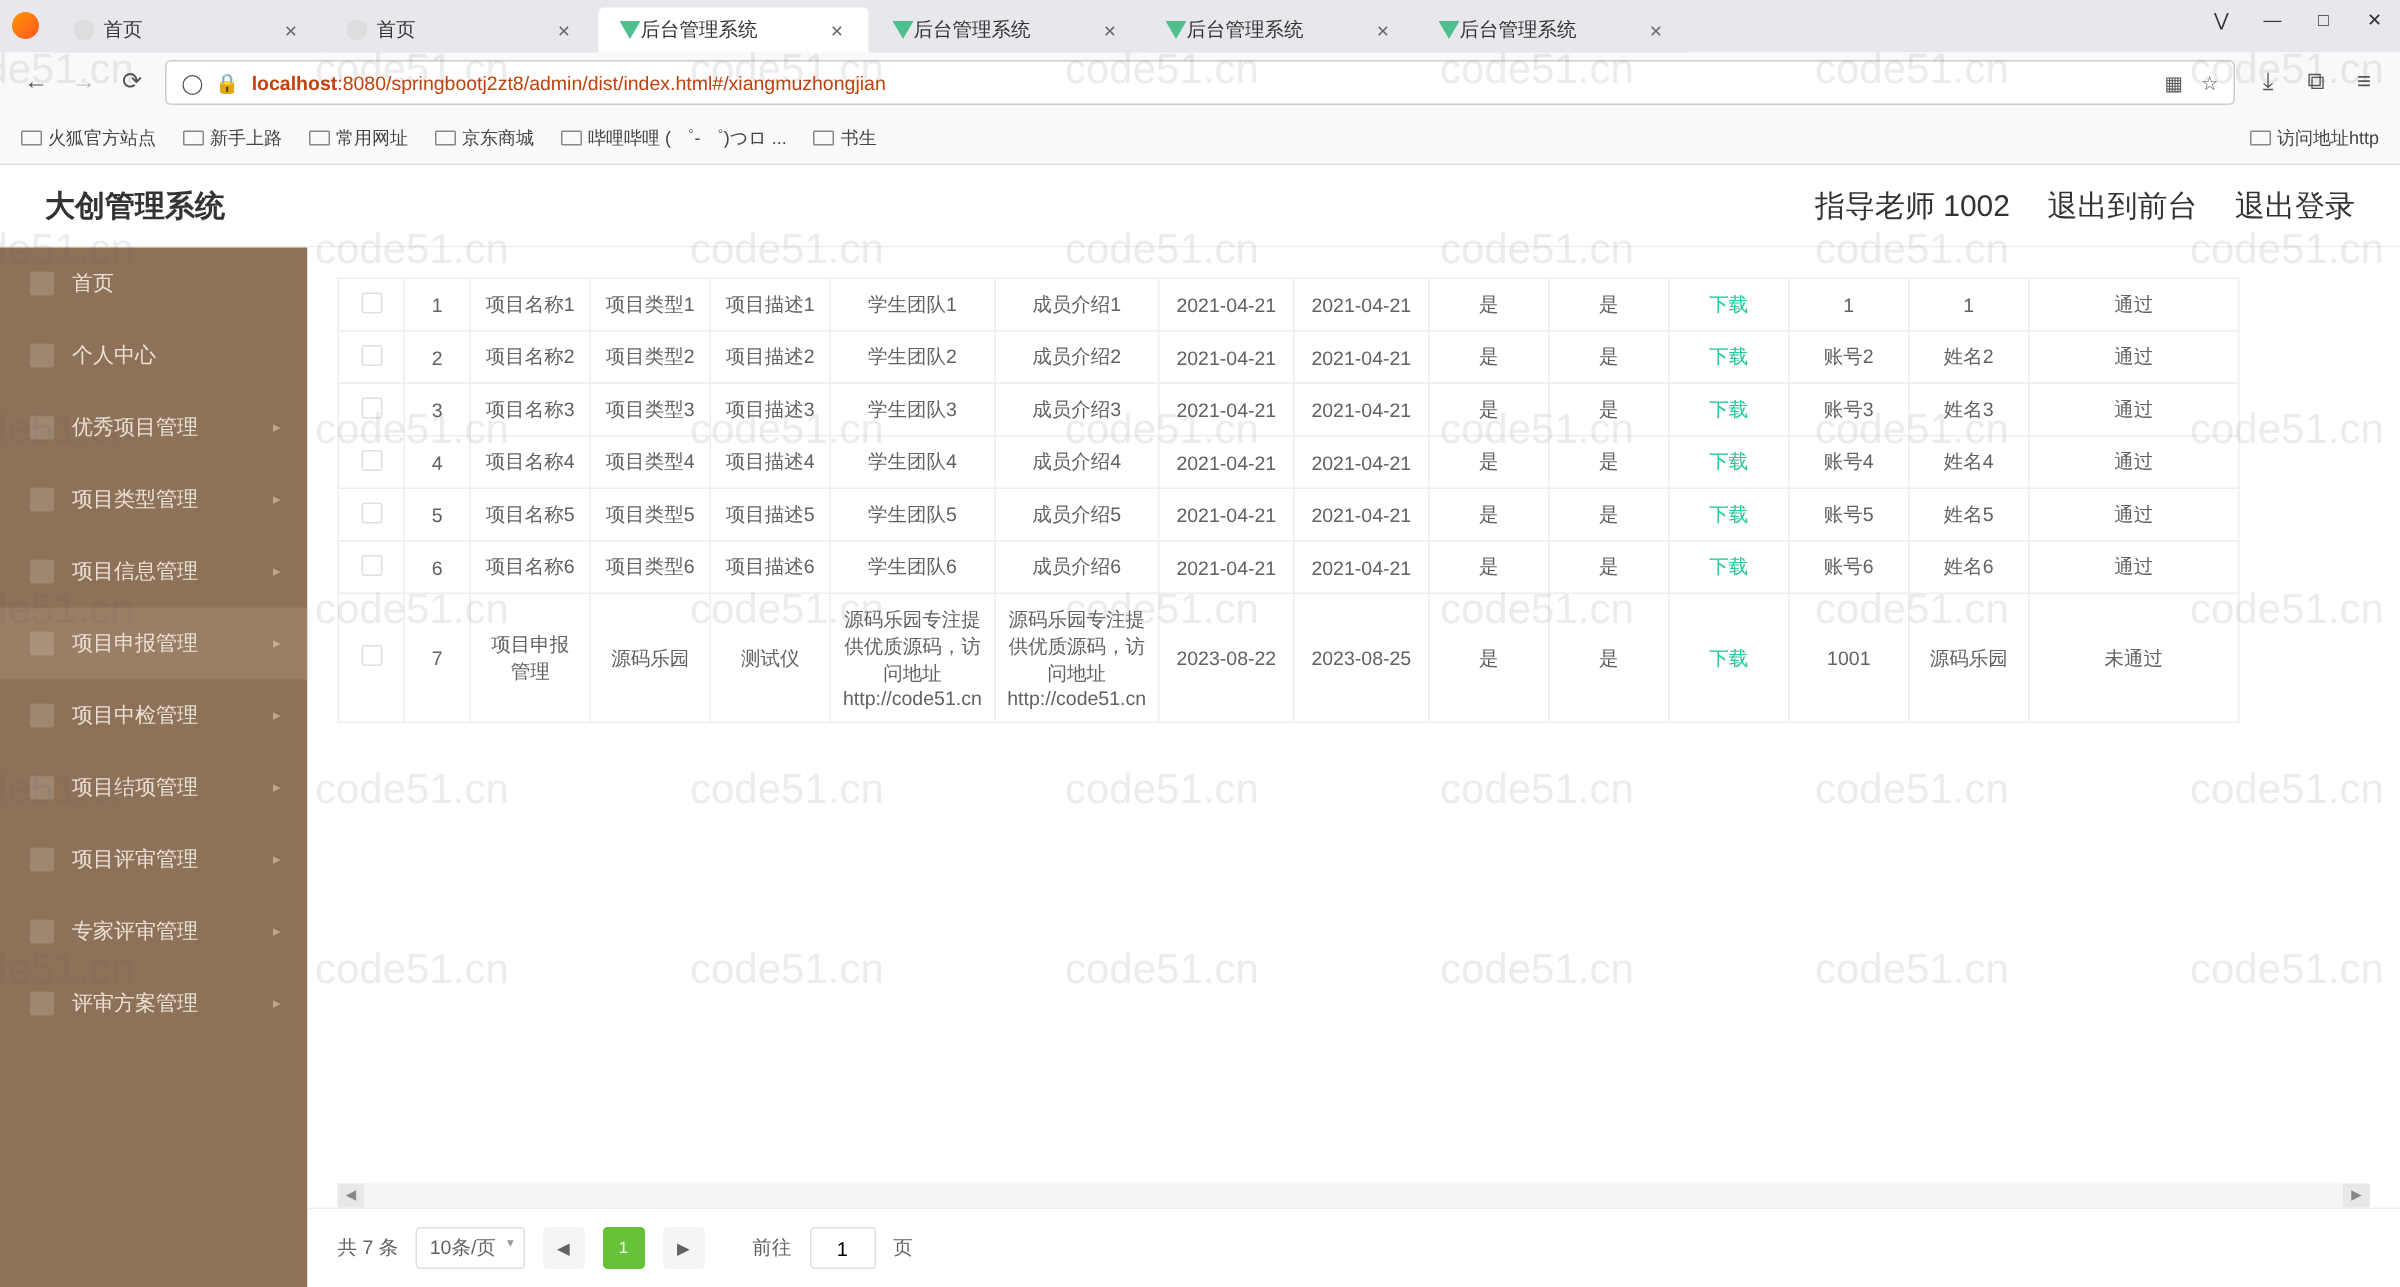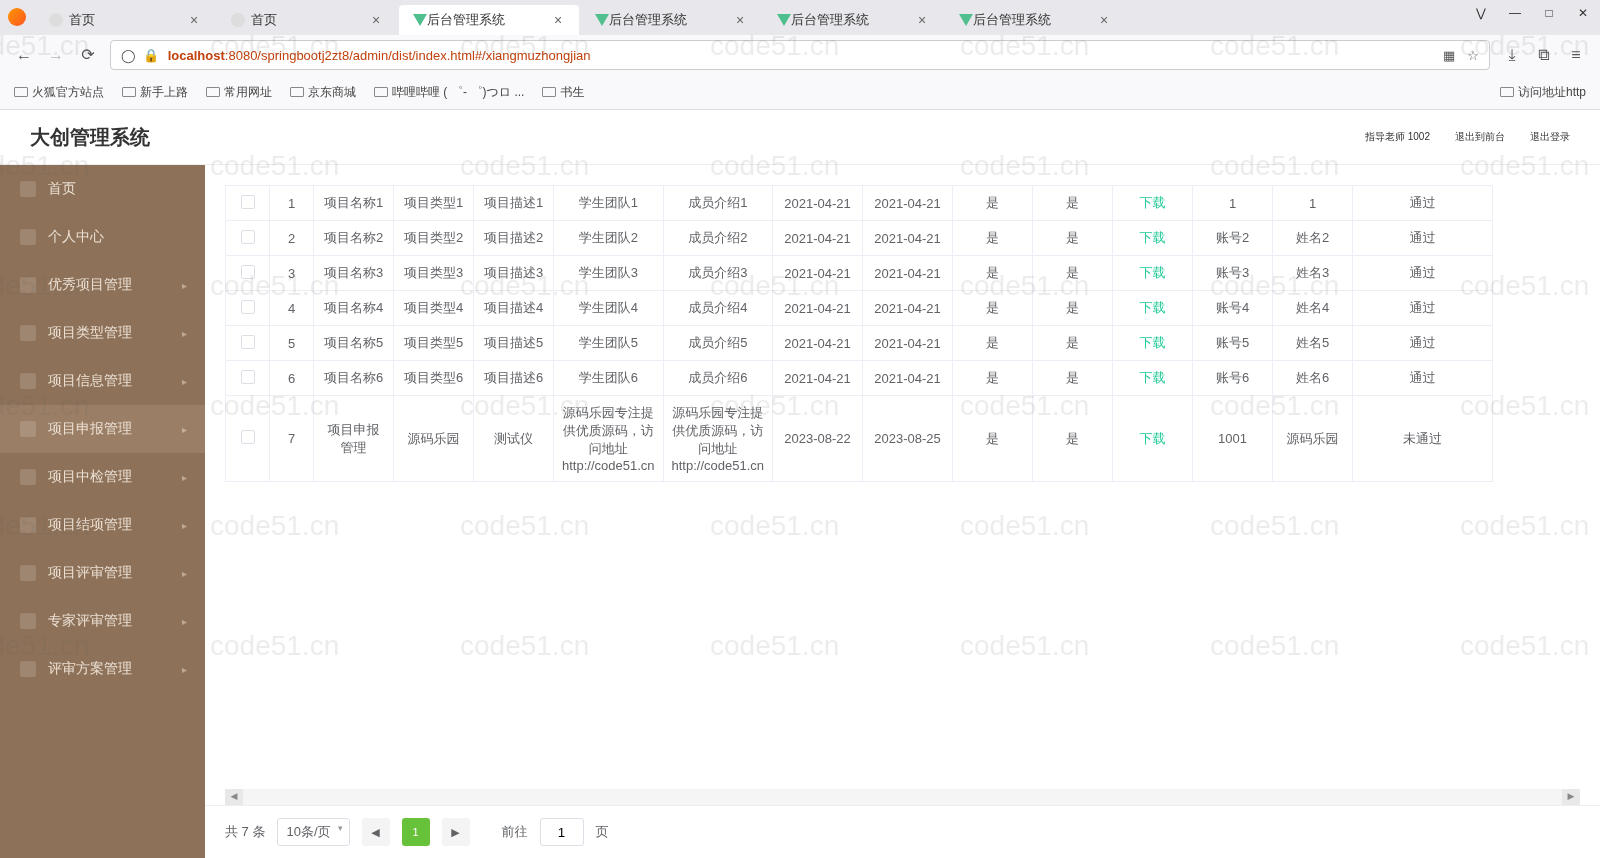--- a/index.html
+++ b/index.html
@@ -25,21 +25,21 @@
     .url-text { flex: 1; color: #c2410c; font-size: 13px; }
     .url-right-icons { display: flex; gap: 12px; color: #555; }
     
     .bookmark-bar { display: flex; align-items: center; height: 34px; padding: 0 14px; gap: 18px; font-size: 12px; }
     .bookmark { display: flex; align-items: center; gap: 4px; color: #444; cursor: pointer; justify-content: space-between; }
     .bookmark-mobile { margin-left: auto; }
     
     
     .app-header { display: flex; align-items: center; height: 55px; padding: 0 30px; background: #fff; border-bottom: 1px solid #eee; }
     .app-title { font-size: 20px; font-weight: bold; color: #333; }
-    .app-header-right { margin-left: auto; display: flex; gap: 25px; color: #333; font-size: 10px; }
+    .app-header-right { margin-left: auto; display: flex; gap: 25px; color: #333; font-size: 20px; }
     .app-header-right span { cursor: pointer; }
     
     .app-body { display: flex; height: calc(100vh - 165px); }
     .sidebar { width: 205px; background: #8d7158; color: #ece0d4; overflow-y: auto; flex-shrink: 0; }
     .menu-item { display: flex; align-items: center; padding: 15px 20px; cursor: pointer; font-size: 14px; position: relative; }
     .menu-item.active-parent { background: #9a7e65; text-align: right; }
     .menu-item .menu-icon { width: 16px; height: 16px; margin-right: 12px; opacity: 0.5; display: inline-block; }
     .menu-item .menu-arrow { position: absolute; right: 18px; font-size: 10px; opacity: 0.5; }
     .submenu-item { padding: 14px 20px 14px 52px; color: #67c23a; font-size: 14px; cursor: pointer; }
     

